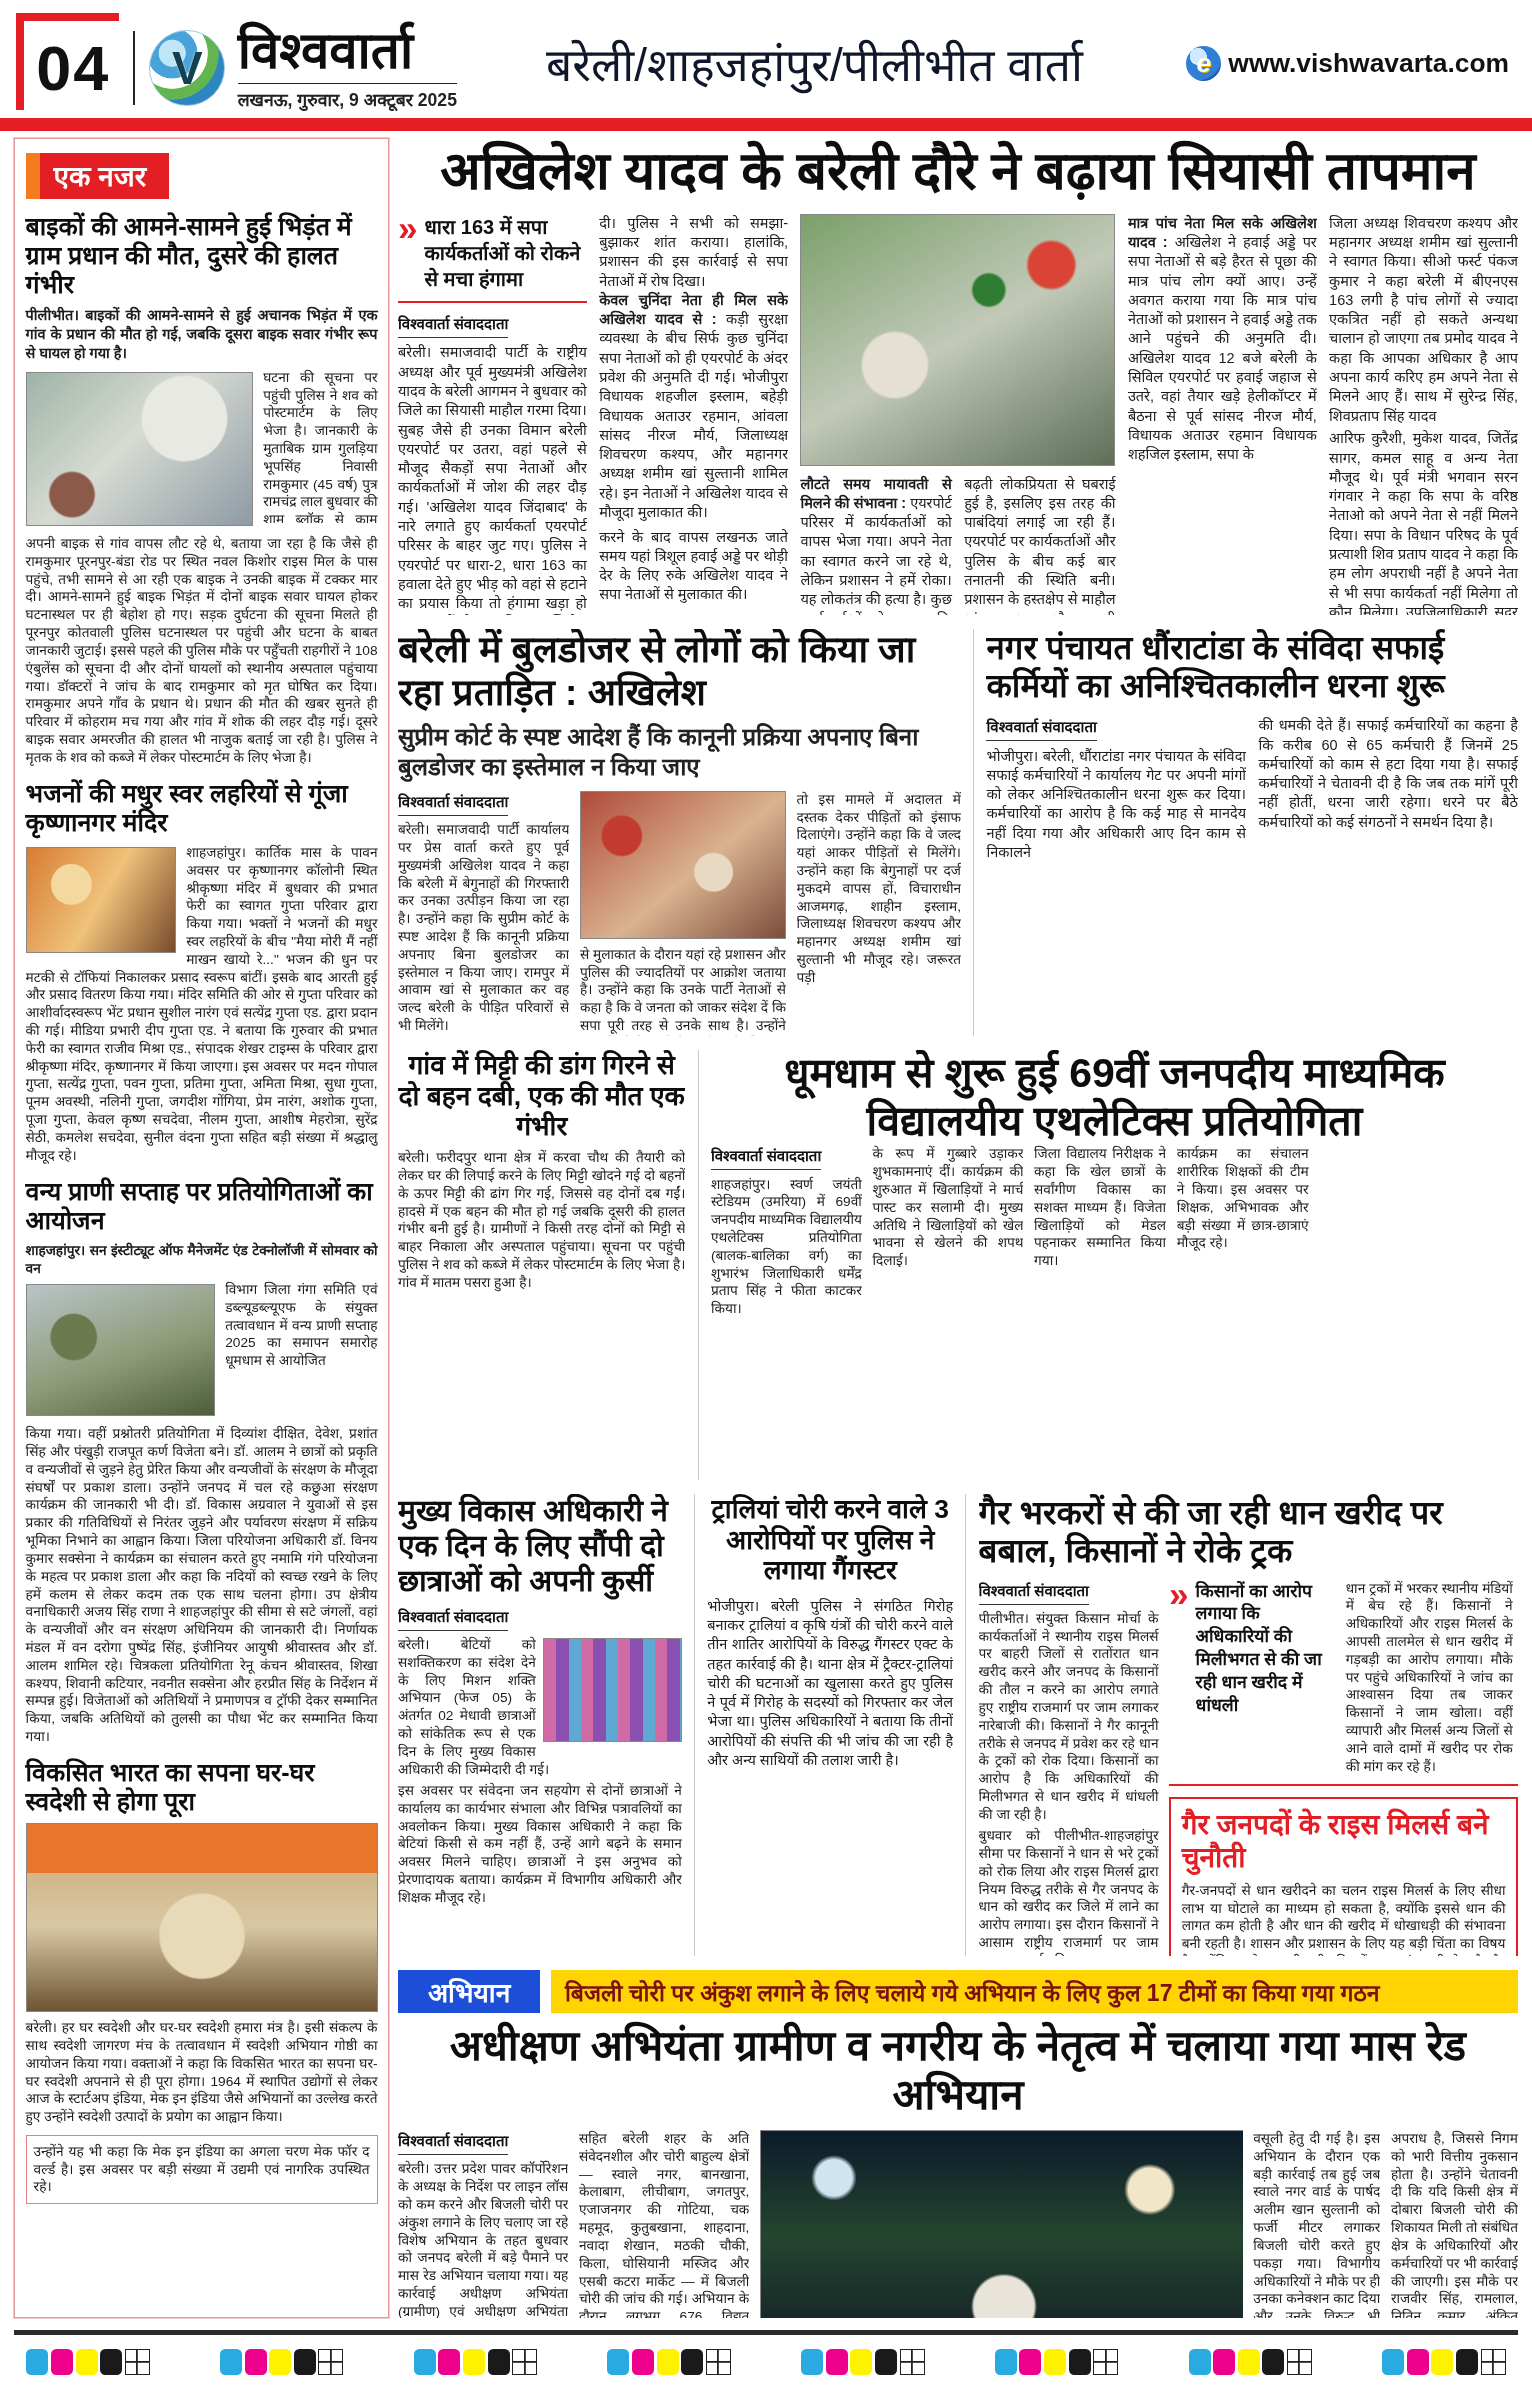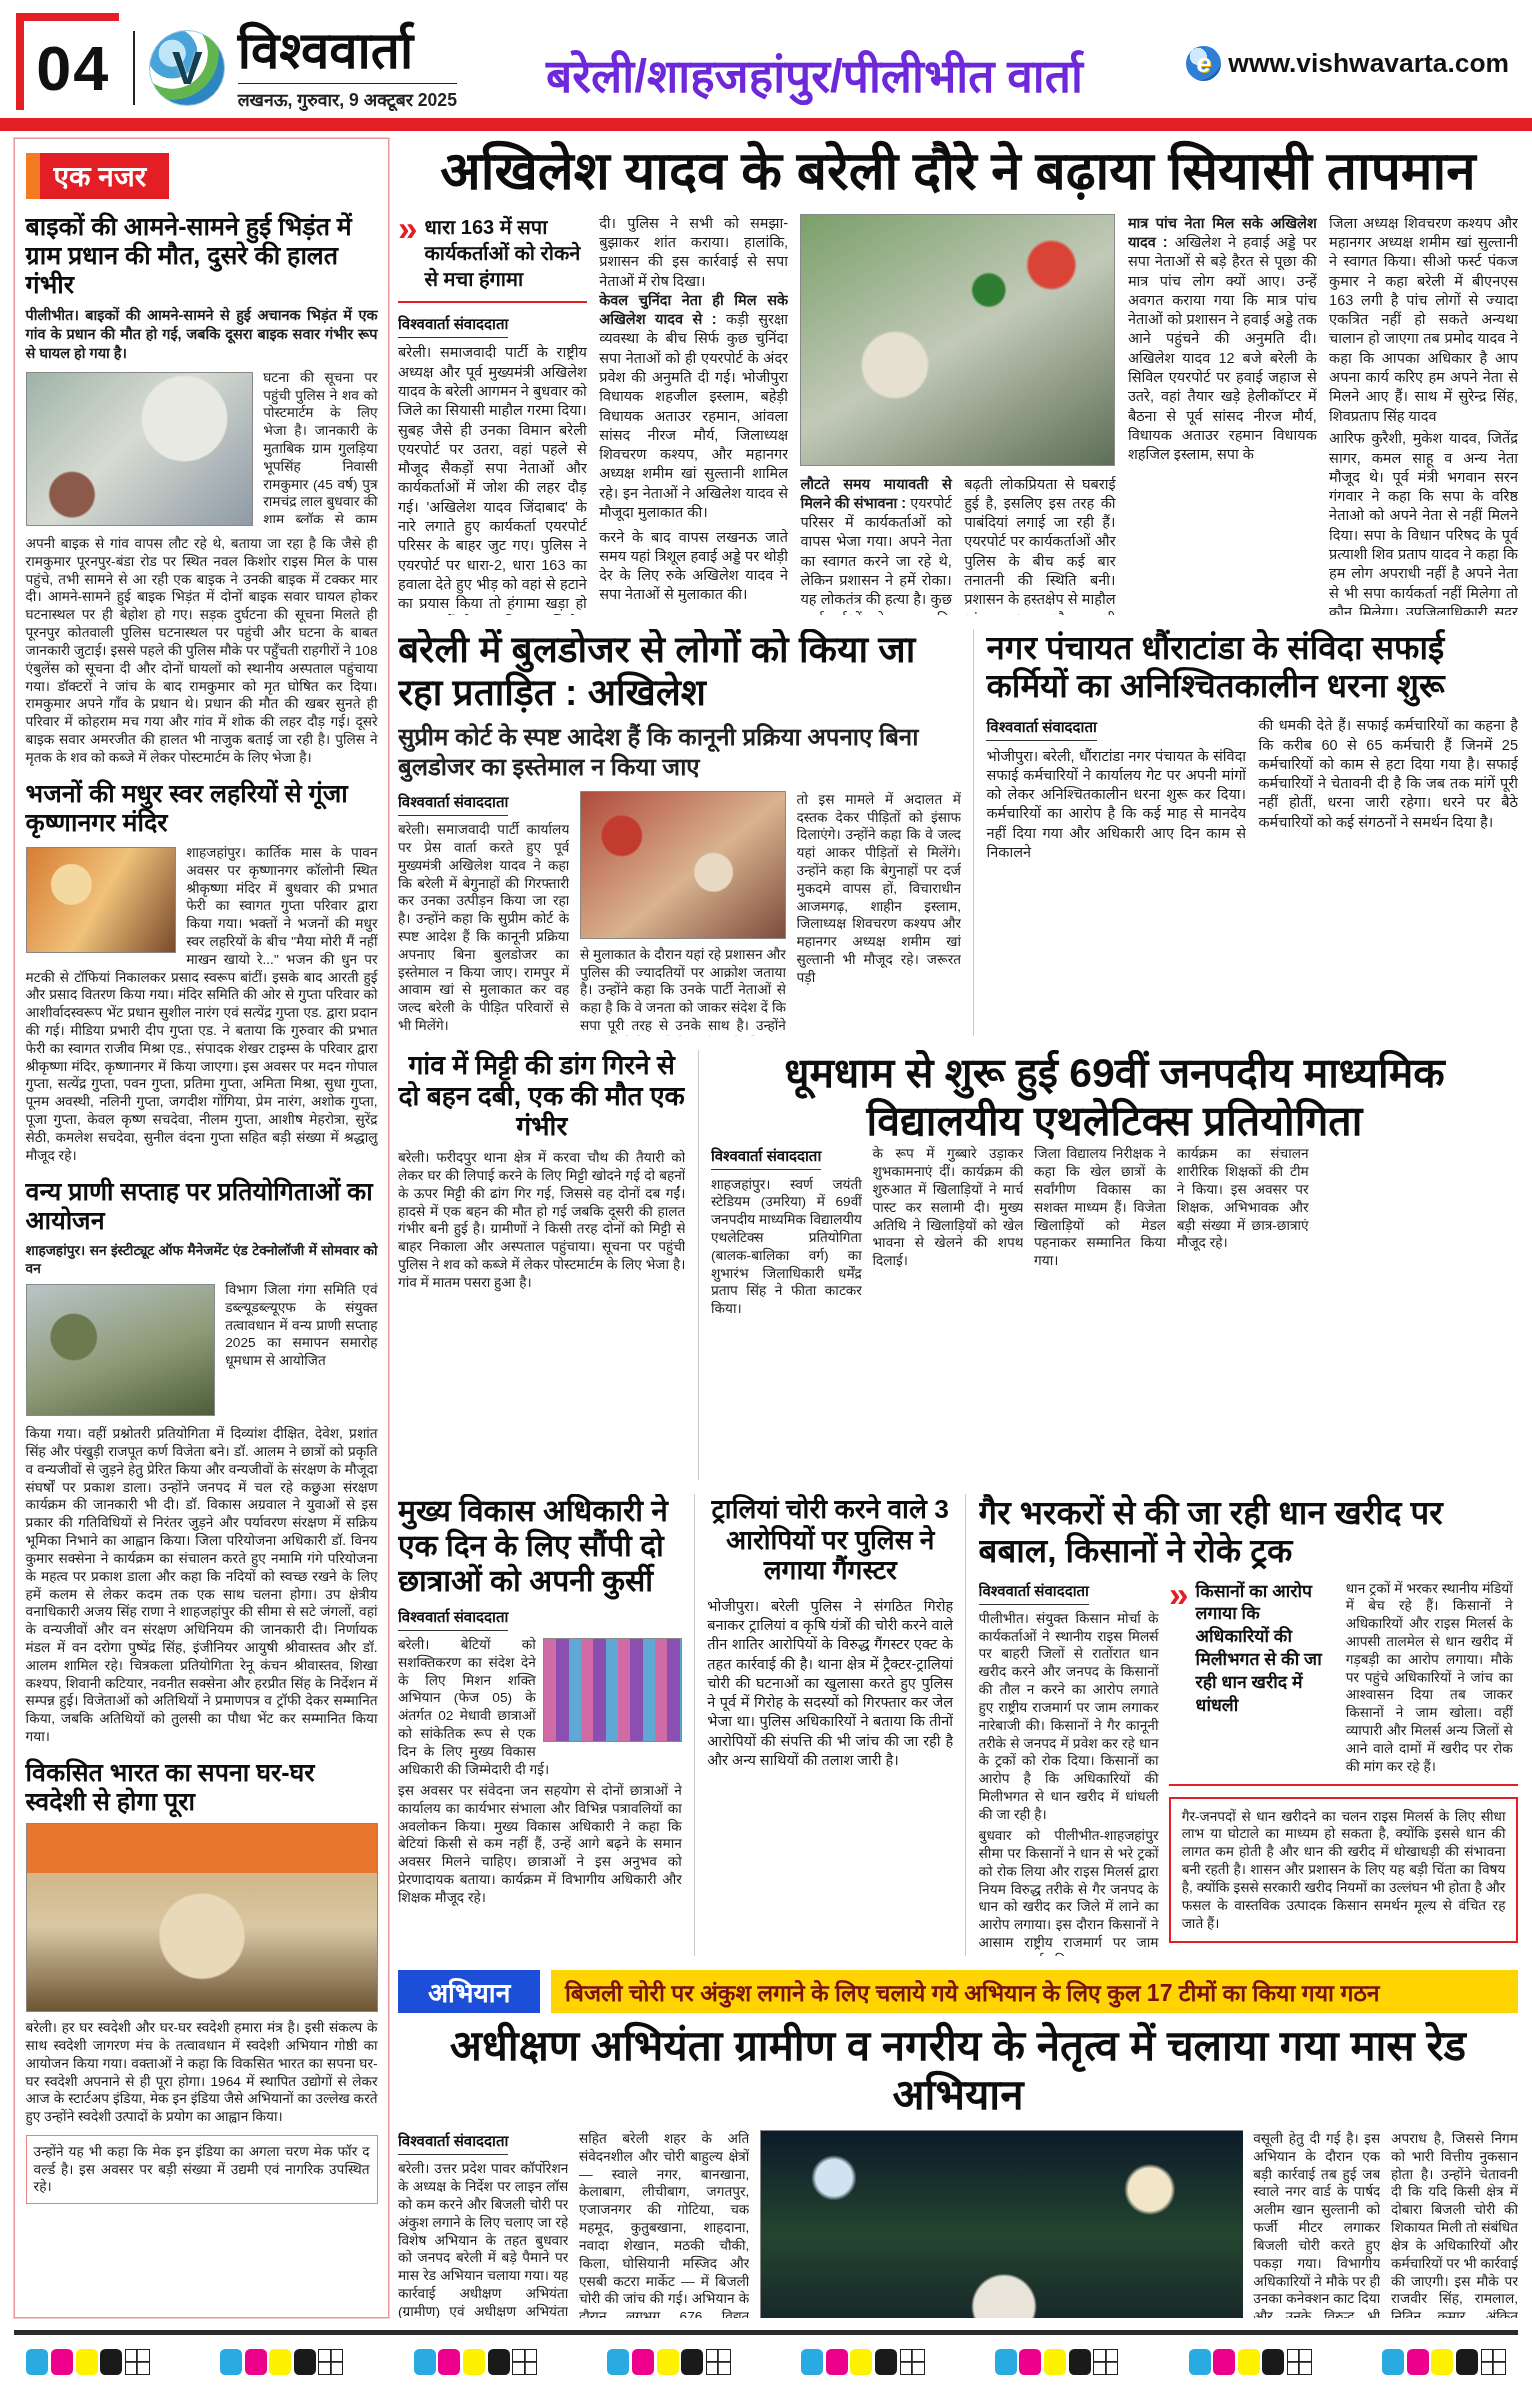--- a/index.html
+++ b/index.html
@@ -14,21 +14,21 @@
   .pageno { font-size:63px; font-weight:bold; letter-spacing:1.8px; color:#111; }
   .mast-sep { width:2.6px; height:74px; background:#222; margin:0 14px; margin-top:12.3px; }
   .logo-globe { width:76px; height:76px; border-radius:50%; margin-top:12.3px;
     background:radial-gradient(circle at 30% 30%, #bfe6f7 0 18%, #4aa3d8 19% 34%, #ffffff 35% 48%, #63b54f 49% 63%, #2e86c1 64% 100%);
     border:1.8px solid #9ec9e2; position:relative; flex:0 0 auto; }
   .logo-globe::after { content:"V"; position:absolute; inset:0; display:flex; align-items:center; justify-content:center;
     font-size:46px; font-weight:bold; color:#14404f; text-shadow:0 0 1.8px #fff; }
   .mast-name-blk { margin-left:12.3px; margin-top:12.3px; }
   .mast-name { font-size:51px; font-weight:bold; color:#0d0d0d; line-height:1.0; }
   .mast-edition { font-size:17.6px; font-weight:bold; color:#222; margin-top:7px; border-top:1.8px solid #222; padding-top:3.5px; }
-  .mast-center { position:absolute; left:546px; top:43px; font-size:46px; font-weight:bold; color:#6d28d9; }
+  .mast-center { position:absolute; left:546px; top:32px; font-size:46px; font-weight:normal; color:#0f172a; }
   .mast-site { position:absolute; right:23px; top:46px; display:flex; align-items:center; gap:7px; }
   .ie-globe { width:35px; height:35px; border-radius:50%;
     background:radial-gradient(circle at 35% 30%, #cfeaff 0 25%, #2f7fd6 26% 70%, #1b5fae 71% 100%); position:relative; }
   .ie-globe::after { content:"e"; position:absolute; inset:0; display:flex; align-items:center; justify-content:center;
     color:#fff; font-size:26.4px; font-weight:bold; font-style:italic; text-shadow:0.9px 0.9px 0 #f4b400; }
   .site-text { font-size:26.4px; font-weight:bold; color:#111; }
   .redbar { height:13.2px; background:#e31e25; margin:0 0 7px 0; }
 
   
   .page { display:flex; gap:8.8px; padding:0 14px; }
@@ -302,20 +302,21 @@
           <div class="col" style="width:351px;">
             <div class="cols" style="gap:10.6px;">
               <div class="qbox" style="width:166px;">
                 <div class="qmark">»</div>
                 <div class="qtext" style="font-size:17.6px;">किसानों का आरोप लगाया कि अधिकारियों की मिलीभगत से की जा रही धान खरीद में धांधली</div>
               </div>
               <div class="body-sm" style="width:167px;">धान ट्रकों में भरकर स्थानीय मंडियों में बेच रहे हैं।  किसानों ने अधिकारियों और राइस मिलर्स के आपसी तालमेल से धान खरीद में गड़बड़ी का आरोप लगाया। मौके पर पहुंचे अधिकारियों ने जांच का आश्वासन दिया तब जाकर किसानों ने जाम खोला। वहीं व्यापारी और मिलर्स अन्य जिलों से आने वाले दामों में खरीद पर रोक की मांग कर रहे हैं।</div>
             </div>
             <hr class="qrule">
             <div class="redbox">
+              <div class="redbox-h">गैर जनपदों के राइस मिलर्स बने चुनौती</div>
               <div class="body-sm">गैर-जनपदों से धान खरीदने का चलन राइस मिलर्स के लिए सीधा लाभ या घोटाले का माध्यम हो सकता है, क्योंकि इससे धान की लागत कम होती है और धान की खरीद में धोखाधड़ी की संभावना बनी रहती है। शासन और प्रशासन के लिए यह बड़ी चिंता का विषय है, क्योंकि इससे सरकारी खरीद नियमों का उल्लंघन भी होता है और फसल के वास्तविक उत्पादक किसान समर्थन मूल्य से वंचित रह जाते हैं।</div>
             </div>
           </div>
         </div>
       </div>
     </div>
 
     <div class="band" style="height:374px;overflow:hidden;">
       <div class="camp-badgerow">
         <div class="camp-badge">अभियान</div>

